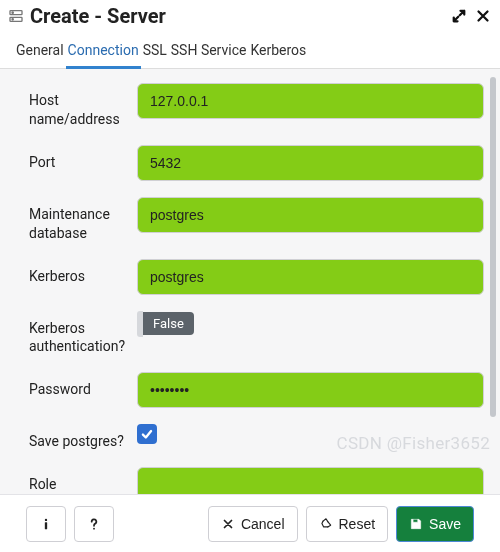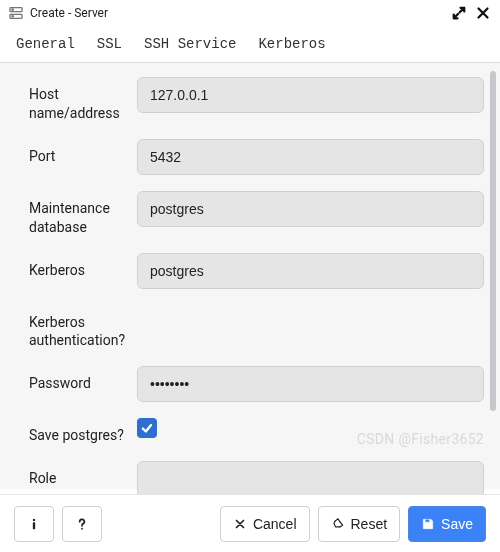--- a/index.html
+++ b/index.html
@@ -1,46 +1,46 @@
 <!DOCTYPE html>
 <html><head>
 <meta charset="utf-8">
 <style>
   * { box-sizing: border-box; margin: 0; padding: 0; }
   body { font-family: -apple-system, BlinkMacSystemFont, "Segoe UI", Roboto, Helvetica, Arial, sans-serif; font-size: 14px; color: #222; background: #fff; width: 500px; height: 552px; overflow: hidden; position: relative; }
   .titlebar { display: flex; align-items: center; padding: 4px 8px 2px 8px; gap: 6px; }
   .titlebar .server-icon-svg { width: 16px; height: 16px; opacity: .8; }
-  .titlebar .title { font-weight: 400; flex: 1; font-size: 12px; }
+  .titlebar .title { font-weight: 700; flex: 1; font-size: 20px; }
   .titlebar .win-icon { width: 18px; height: 18px; cursor: pointer; }
-  .tabs { display: flex; gap: 18px; padding: 6px 14px 0 14px; border-bottom: 1px solid #ddd; align-items: center; font-family: Liberation Mono, monospace; }
+  .tabs { display: flex; padding: 6px 14px 0 14px; border-bottom: 1px solid #ddd; align-items: center; }
   .tab { padding: 6px 2px 10px 2px; color: #333; cursor: pointer; position: relative; }
   .tab.active { color: #2b6cb0; }
   .tab.active::after { content: ""; position: absolute; left: 0; right: 0; bottom: -1px; height: 3px; background: #3182ce; }
   .form-area { position: relative; background: #f6f6f7; padding: 14px 16px 8px 16px; height: 426px; }
   .row { display: flex; align-items: flex-start; margin-bottom: 16px; margin-left: 13px; }
   .row.tight { margin-bottom: 12px; }
   .lbl { width: 108px; padding-top: 8px; color: #222; line-height: 1.35; }
   .ctrl { flex: 1; }
-  .inp { width: 100%; height: 36px; border: 1px solid #d0d0d4; border-radius: 6px; background: #e5e5e5; padding: 0 12px; font-size: 14px; color: #222; }
+  .inp { width: 100%; height: 36px; border: 1px solid #d0d0d4; border-radius: 6px; background: #84cc16; padding: 0 12px; font-size: 14px; color: #222; }
   .inp::placeholder { color: #888; }
   .toggle-false { display: inline-flex; align-items: center; }
   .toggle-false .handle { width: 6px; height: 26px; background: #d6d8dc; border-radius: 3px 0 0 3px; }
   .toggle-false .label { background: #5c636a; color: #fff; padding: 4px 10px; border-radius: 0 4px 4px 0; font-size: 13px; }
   .checkbox { width: 20px; height: 20px; background: #2f6fd0; border-radius: 4px; display: inline-flex; align-items: center; justify-content: center; }
   .checkbox svg { width: 14px; height: 14px; }
   .scroll-rail { position: absolute; right: 4px; top: 8px; width: 6px; height: 410px; background: transparent; }
   .scroll-thumb { position: absolute; right: 4px; top: 8px; width: 6px; height: 340px; background: #c4c7cc; border-radius: 3px; }
-  .footer { position: absolute; left: 0; right: 0; bottom: 0; height: 58px; border-top: 1px solid #e3e3e7; background: #fff; display: flex; align-items: center; padding: 0 14px; gap: 8px; }
+  .footer { position: absolute; left: 0; right: 0; bottom: 0; height: 58px; border-top: 1px solid #e3e3e7; background: #fff; display: flex; align-items: center; padding: 0 26px; gap: 8px; }
   .footer .spacer { flex: 1; }
   .btn { height: 36px; border: 1px solid #cfcfd4; background: #fff; border-radius: 4px; padding: 0 12px; display: inline-flex; align-items: center; gap: 6px; font-size: 14px; cursor: pointer; color: #222; }
   .btn.icon-only { width: 40px; justify-content: center; padding: 0; }
-  .btn.primary { background: #3b82f6; border-color: #4d88d6; color: #fff; }
+  .btn.primary { background: #15803d; border-color: #4d88d6; color: #fff; }
   .btn svg { width: 14px; height: 14px; }
   .btn.primary svg { fill: #fff; stroke: #fff; }
-  .watermark { position: absolute; bottom: 42px; right: 16px; font-size: 14px; color: #d7d9dd; letter-spacing: .3px; pointer-events: none; }
+  .watermark { position: absolute; bottom: 42px; right: 10px; font-size: 17px; color: #d7d9dd; letter-spacing: .3px; pointer-events: none; }
 </style>
 </head>
 <body>
 
 <div class="titlebar">
   <svg class="server-icon-svg" viewBox="0 0 24 24" fill="none" stroke="#555" stroke-width="2">
     <rect x="3" y="4" width="18" height="6" rx="1"></rect>
       <rect x="3" y="14" width="18" height="6" rx="1"></rect>
     <circle cx="7" cy="7" r="1" fill="#555"></circle>
       <circle cx="7" cy="17" r="1" fill="#555"></circle>
@@ -50,20 +50,21 @@
     <path d="M5 19 L11 13 M5 19 L5 14 M5 19 L10 19"></path>
     <path d="M19 5 L13 11 M19 5 L19 10 M19 5 L14 5"></path>
   </svg>
   <svg class="win-icon" viewBox="0 0 24 24" fill="none" stroke="#111" stroke-width="3" stroke-linecap="round">
     <path d="M6 6 L18 18 M18 6 L6 18"></path>
   </svg>
 </div>
 
 <div class="tabs">
   <div class="tab">General</div>
+  <div class="tab active">Connection</div>
   <div class="tab">SSL</div>
   <div class="tab">SSH Service</div>
   <div class="tab">Kerberos</div>
 </div>
 
 <div class="form-area">
 
   <div class="row">
     <div class="lbl">Host name/address</div>
     <div class="ctrl"><input class="inp" value="127.0.0.1" style=""></div>
@@ -79,20 +80,26 @@
     <div class="ctrl"><input class="inp" value="postgres" style=""></div>
   </div>
 
   <div class="row">
     <div class="lbl">Kerberos</div>
     <div class="ctrl"><input class="inp" value="postgres" style=""></div>
   </div>
 
   <div class="row">
     <div class="lbl">Kerberos authentication?</div>
+    <div class="ctrl">
+      <div class="toggle-false">
+        <div class="handle"></div>
+        <div class="label">False</div>
+      </div>
+    </div>
   </div>
 
   <div class="row">
     <div class="lbl">Password</div>
     <div class="ctrl"><input class="inp" type="text" value="••••••••" style=""></div>
   </div>
 
   <div class="row">
     <div class="lbl">Save postgres?</div>
     <div class="ctrl">

